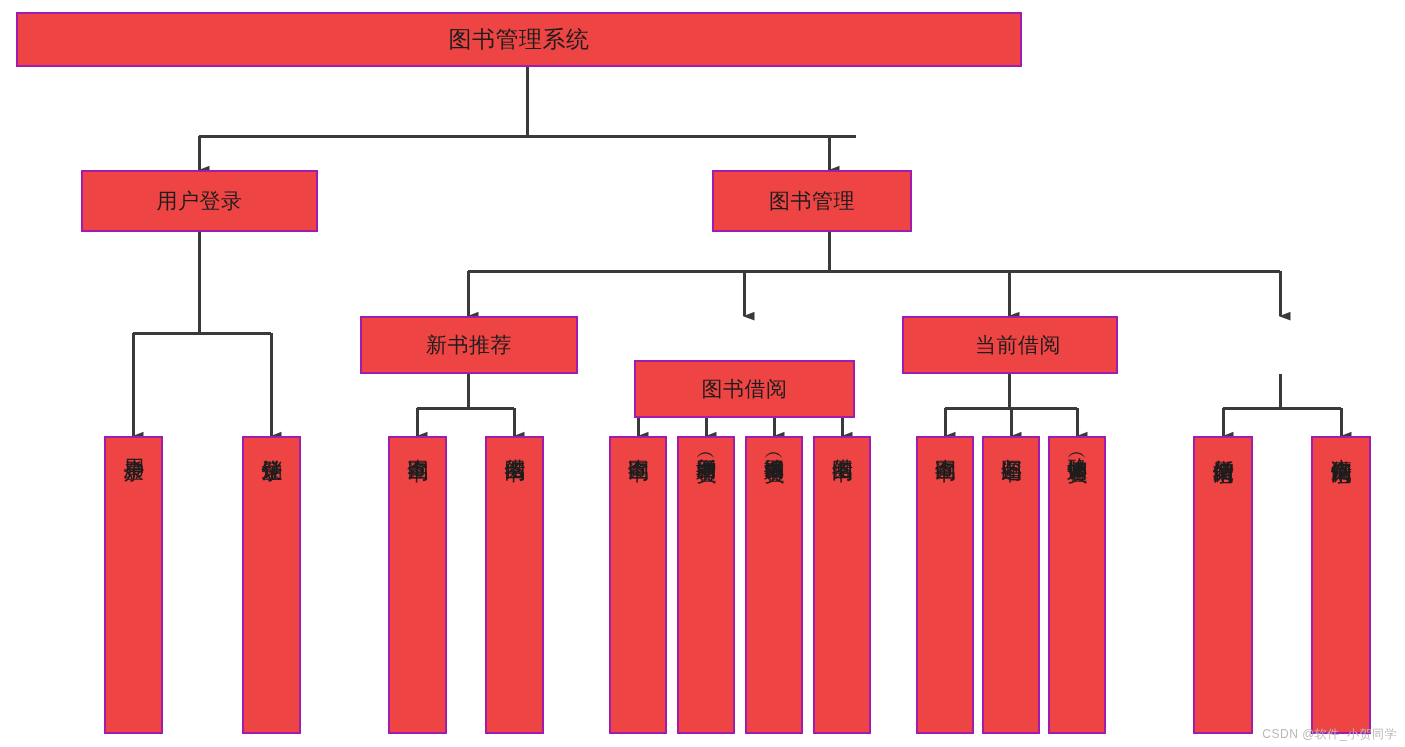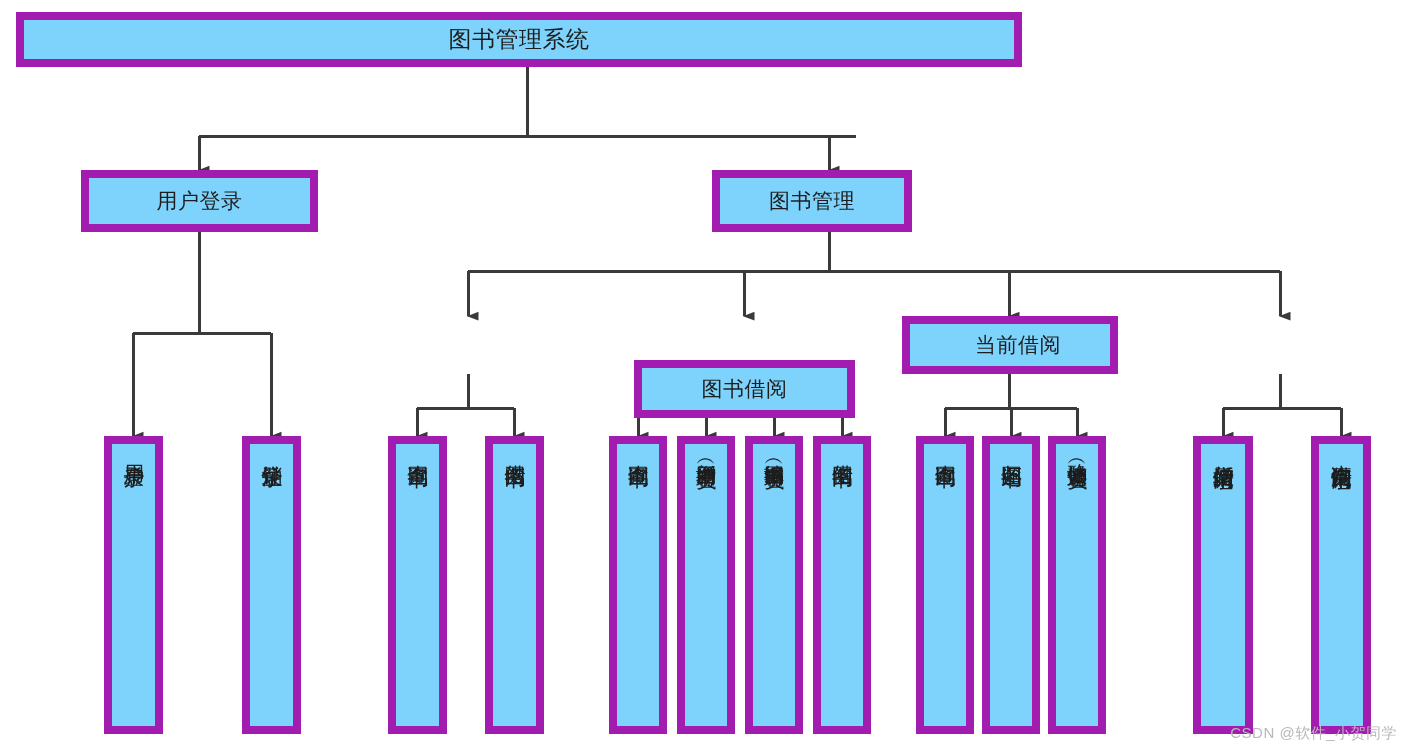--- a/index.html
+++ b/index.html
@@ -22,22 +22,22 @@
     position: absolute;
     left: 0;
     top: 0;
     width: 1405px;
     height: 747px;
     pointer-events: none;
   }
   .node {
     position: absolute;
     box-sizing: border-box;
-    background: #7dd3fc;
-    border: 8px solid #a21caf;
+    background: #ef4444;
+    border: 2px solid #a21caf;
     display: flex;
     align-items: center;
     justify-content: center;
     color: #1d1d1d;
   }
   .node.level0 {
     font-size: 23px;
   }
   .node.level1 {
     font-size: 21px;
@@ -64,21 +64,21 @@
     white-space: nowrap;
     max-height: 100%;
   }
   .node.leaf.tall .node-label-v {
     font-size: 20px;
   }
   #watermark {
     position: absolute;
     right: 8px;
     bottom: 4px;
-    font-size: 15px;
+    font-size: 12px;
     color: #b9b9b9;
     letter-spacing: 0.5px;
     white-space: nowrap;
     user-select: none;
   }
 </style>
 </head>
 <body>
 
 <div id="diagram-root">
@@ -140,20 +140,23 @@
     <span class="node-label-h">图书管理系统</span>
   </div>
 
   <div class="node level1" style="left:81px; top:170px; width:237px; height:62px;">
     <span class="node-label-h">用户登录</span>
   </div>
   <div class="node level1" style="left:712px; top:170px; width:200px; height:62px;">
     <span class="node-label-h">图书管理</span>
   </div>
 
+  <div class="node level2" style="left:360px; top:316px; width:218px; height:58px;">
+    <span class="node-label-h">新书推荐</span>
+  </div>
   <div class="node level2" style="left:634px; top:316px; width:221px; height:58px;margin-top:44px;">
     <span class="node-label-h">图书借阅</span>
   </div>
   <div class="node level2" style="left:902px; top:316px; width:216px; height:58px;padding-left:16px;">
     <span class="node-label-h">当前借阅</span>
   </div>
 
   <div class="node leaf" style="left:104px; top:436px; width:59px; height:298px;">
     <span class="node-label-v">用户登录</span>
   </div>

